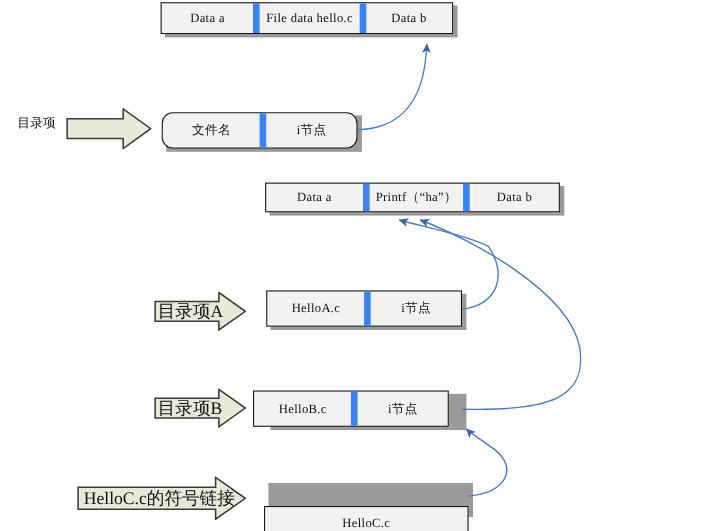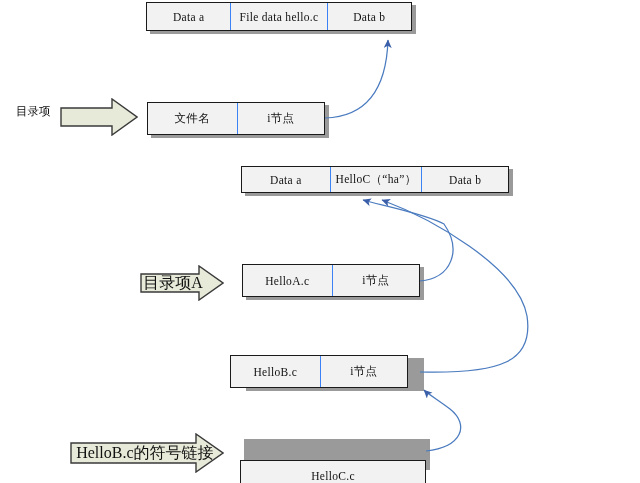--- a/index.html
+++ b/index.html
@@ -35,21 +35,21 @@
   .cell{
     box-sizing:border-box;
     height:100%;
     display:flex;
     align-items:center;
     justify-content:center;
     color:#111111;
     font-size:11.5px;
     white-space:nowrap;
   }
-  .cell + .cell{border-left:1px solid #3b82f6;}
+  .cell + .cell{border-left:6px solid #3b82f6;}
 
   
   .blockarrow{
     position:absolute;
     z-index:3;
   }
   .blockarrow .ba-label{
     position:absolute;
     left:0;top:0;
     width:100%;height:100%;
@@ -96,57 +96,63 @@
   <div class="lbl-plain" style="left:16px;top:104px;">目录项</div>
 
   <div class="blockarrow" style="left:60px;top:98px;width:78px;height:38px;">
     <svg width="78" height="38" viewBox="0 0 78 38">
       <polygon points="1,10 52,10 52,1 77,19 52,37 52,28 1,28" fill="#E7EAD8" stroke="#3a3a3a" stroke-width="1.4" stroke-linejoin="miter"></polygon>
     </svg>
     <div class="ba-label"></div>
   </div>
 
   <div class="shadow" style="left:151px;top:105px;width:178px;height:33px;"></div>
-  <div class="box" style="left:147px;top:102px;width:178px;height:33px;padding:0;">
+  <div class="box" style="left:147px;top:102px;width:178px;height:33px;padding:0;border-radius:10px;">
     <div class="cell" style="width:89px;">文件名</div>
     <div class="cell" style="width:88px;">i节点</div>
   </div>
 
   <div class="shadow" style="left:245px;top:169px;width:268px;height:27px;"></div>
   <div class="box" style="left:241px;top:166px;width:268px;height:27px;padding:0;">
     <div class="cell" style="width:88px;">Data a</div>
-    <div class="cell" style="width:92px;">HelloC（“ha”）</div>
+    <div class="cell" style="width:92px;">Printf（“ha”）</div>
     <div class="cell" style="width:87px;">Data b</div>
   </div>
 
   <div class="blockarrow narrow" style="left:140px;top:265px;width:84px;height:36px;">
     <svg width="84" height="36" viewBox="0 0 84 36">
       <polygon points="1,9 59,9 59,1 83,18 59,35 59,27 1,27" fill="#E7EAD8" stroke="#3a3a3a" stroke-width="1.4" stroke-linejoin="miter"></polygon>
     </svg>
     <div class="ba-label">目录项A</div>
   </div>
 
   <div class="shadow" style="left:246px;top:267px;width:178px;height:33px;"></div>
   <div class="box" style="left:242px;top:264px;width:178px;height:33px;padding:0;text-align:right;">
     <div class="cell" style="width:89px;">HelloA.c</div>
     <div class="cell" style="width:88px;">i节点</div>
   </div>
 
+  <div class="blockarrow narrow" style="left:140px;top:353px;width:84px;height:36px;">
+    <svg width="84" height="36" viewBox="0 0 84 36">
+      <polygon points="1,9 59,9 59,1 83,18 59,35 59,27 1,27" fill="#E7EAD8" stroke="#3a3a3a" stroke-width="1.4" stroke-linejoin="miter"></polygon>
+    </svg>
+    <div class="ba-label">目录项B</div>
+  </div>
 
   <div class="shadow" style="left:246px;top:358px;width:178px;height:33px;"></div>
   <div class="box" style="left:230px;top:355px;width:178px;height:33px;padding:0;">
     <div class="cell" style="width:89px;">HelloB.c</div>
     <div class="cell" style="width:88px;">i节点</div>
   </div>
 
   <div class="blockarrow narrow" style="left:70px;top:433px;width:154px;height:40px;">
     <svg width="154" height="40" viewBox="0 0 154 40">
       <polygon points="1,10 126,10 126,1 153,20 126,39 126,30 1,30" fill="#E7EAD8" stroke="#3a3a3a" stroke-width="1.4" stroke-linejoin="miter"></polygon>
     </svg>
-    <div class="ba-label">HelloB.c的符号链接</div>
+    <div class="ba-label">HelloC.c的符号链接</div>
   </div>
 
   <div class="shadow" style="left:244px;top:439px;width:186px;height:31px;"></div>
   <div class="box" style="left:240px;top:460px;width:186px;height:31px;padding:0;justify-content:center;">
     <div class="cell" style="width:100%;">HelloC.c</div>
   </div>
 
   <svg id="links" viewBox="0 0 640 483">
     <defs>
       <marker id="ah" markerWidth="9" markerHeight="9" refX="6.4" refY="3.2" orient="auto" markerUnits="strokeWidth">

